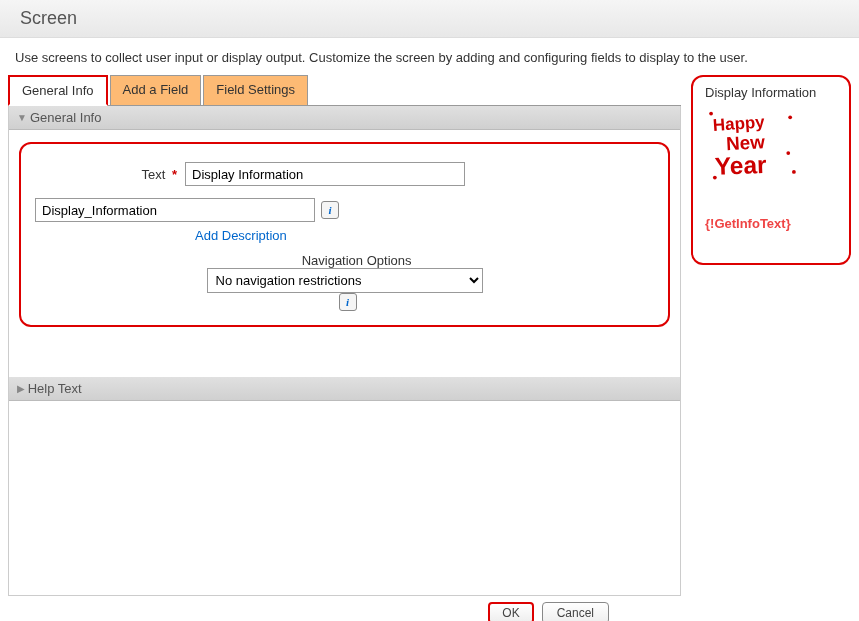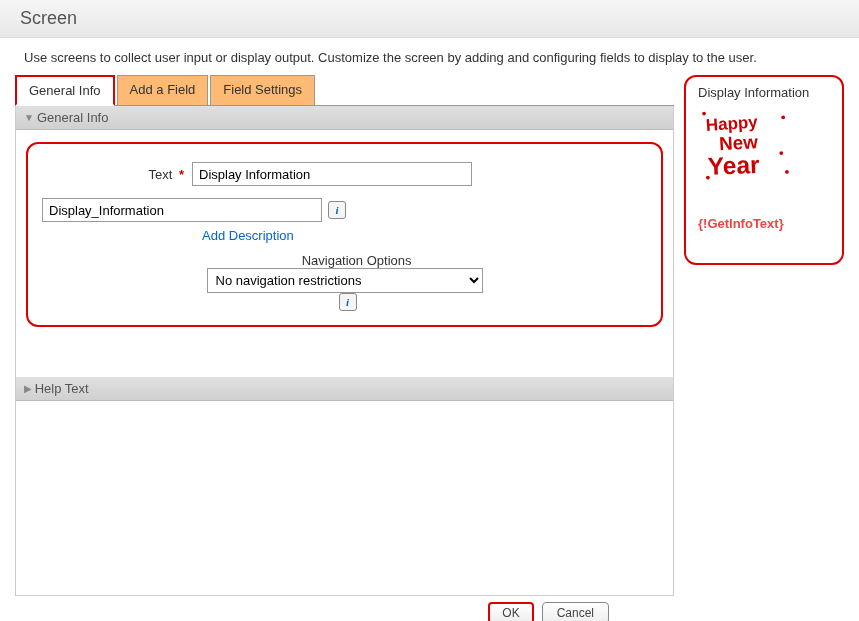--- a/index.html
+++ b/index.html
@@ -10,28 +10,28 @@
       padding: 8px 20px;
       border-bottom: 1px solid #ddd;
     }
     .header-title {
       font-size: 18px;
       color: #555;
       font-weight: normal;
     }
     
     .description {
-      padding: 12px 15px 10px 24px;
+      padding: 12px 15px 10px 15px;
       font-size: 13px;
       color: #333;
     }
     
     .main-area {
       display: flex;
-      padding: 0 15px;
+      padding: 0 8px;
       gap: 10px;
     }
     
     .left-panel {
       flex: 1;
       min-width: 540px;
     }
     
     .tabs {
       display: flex;

